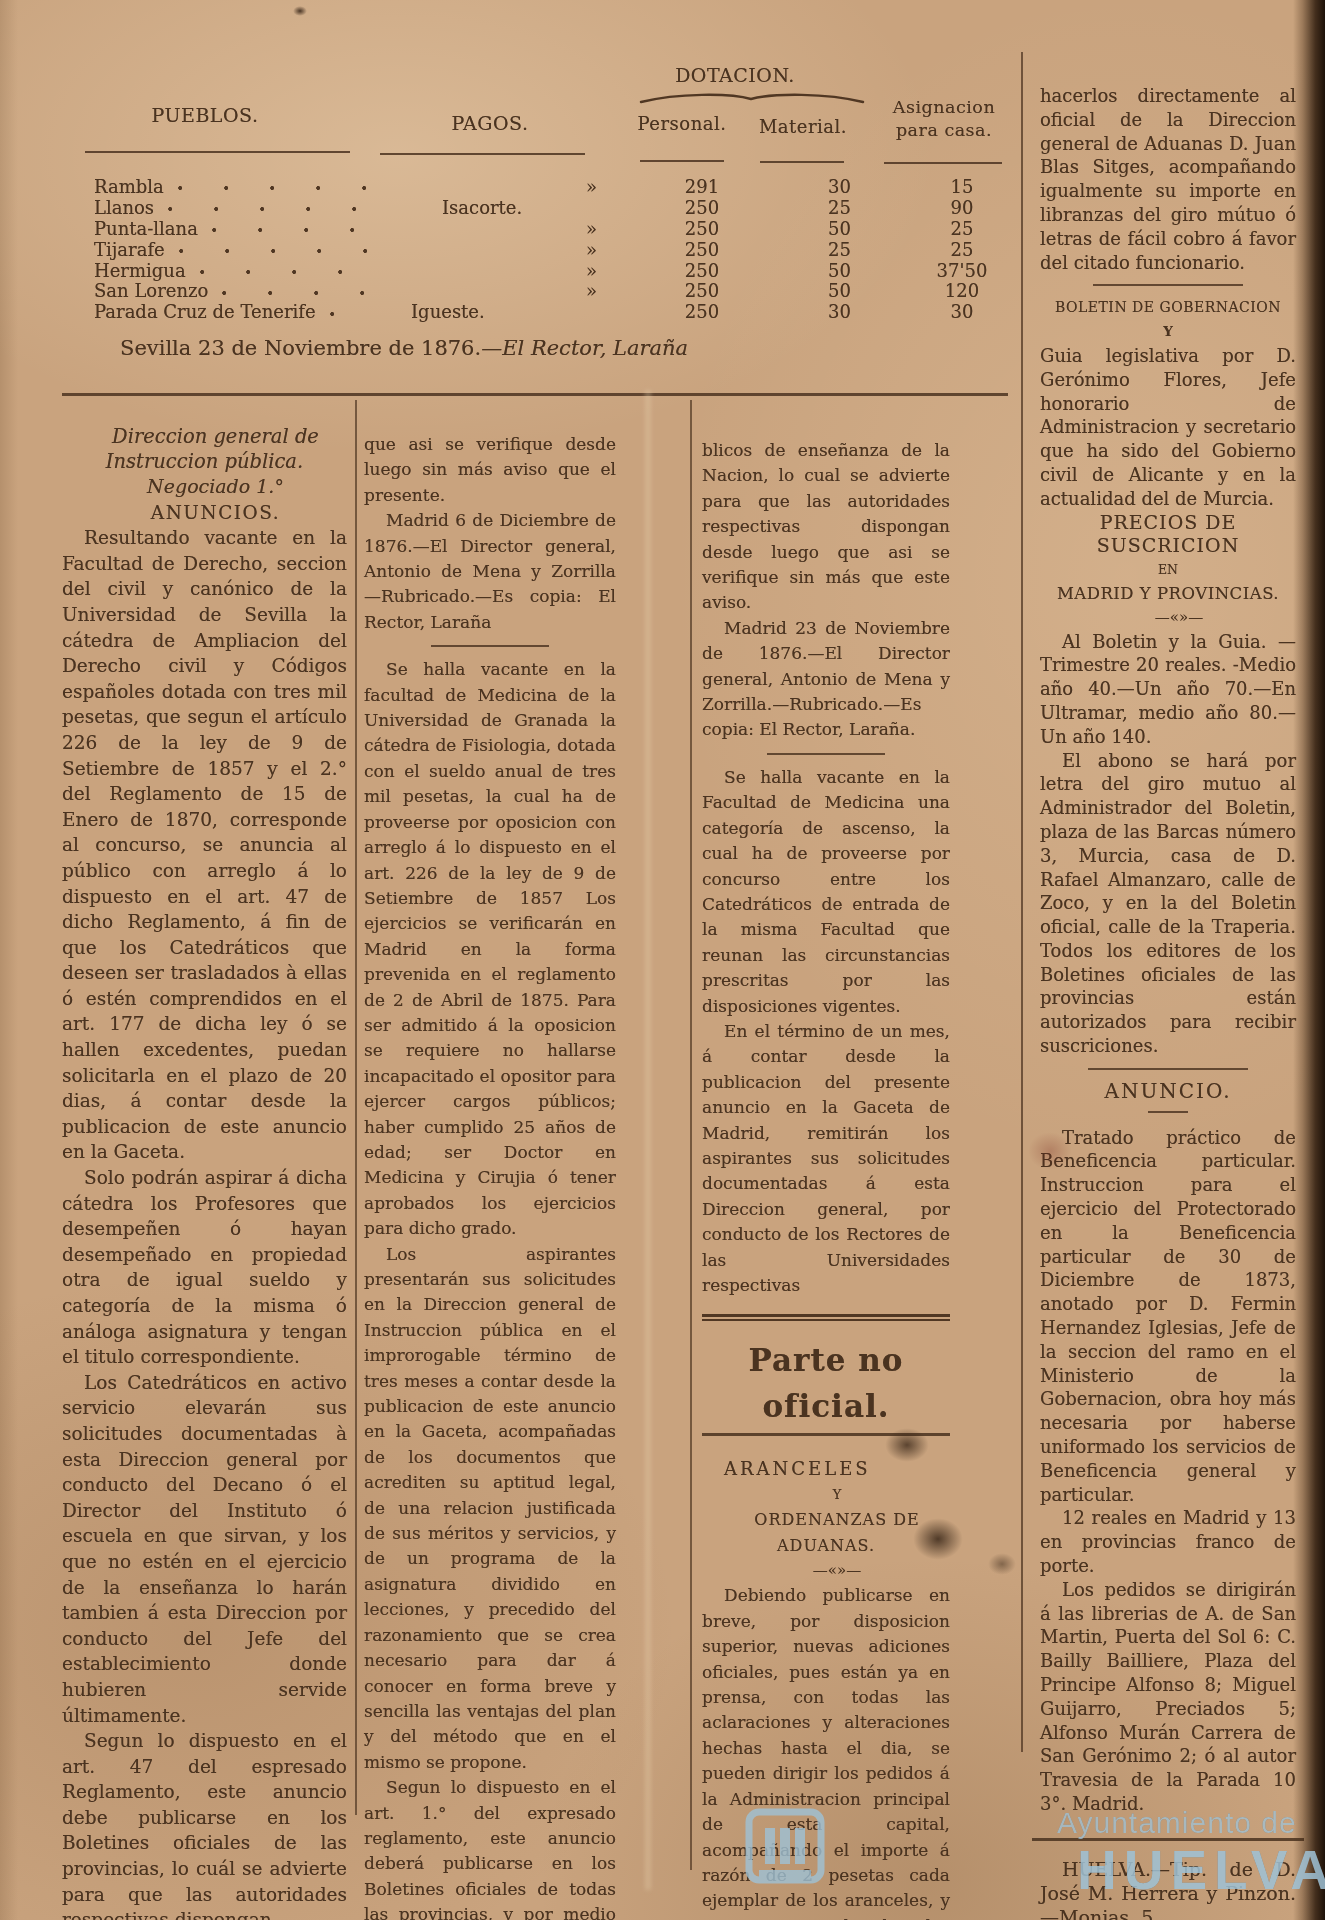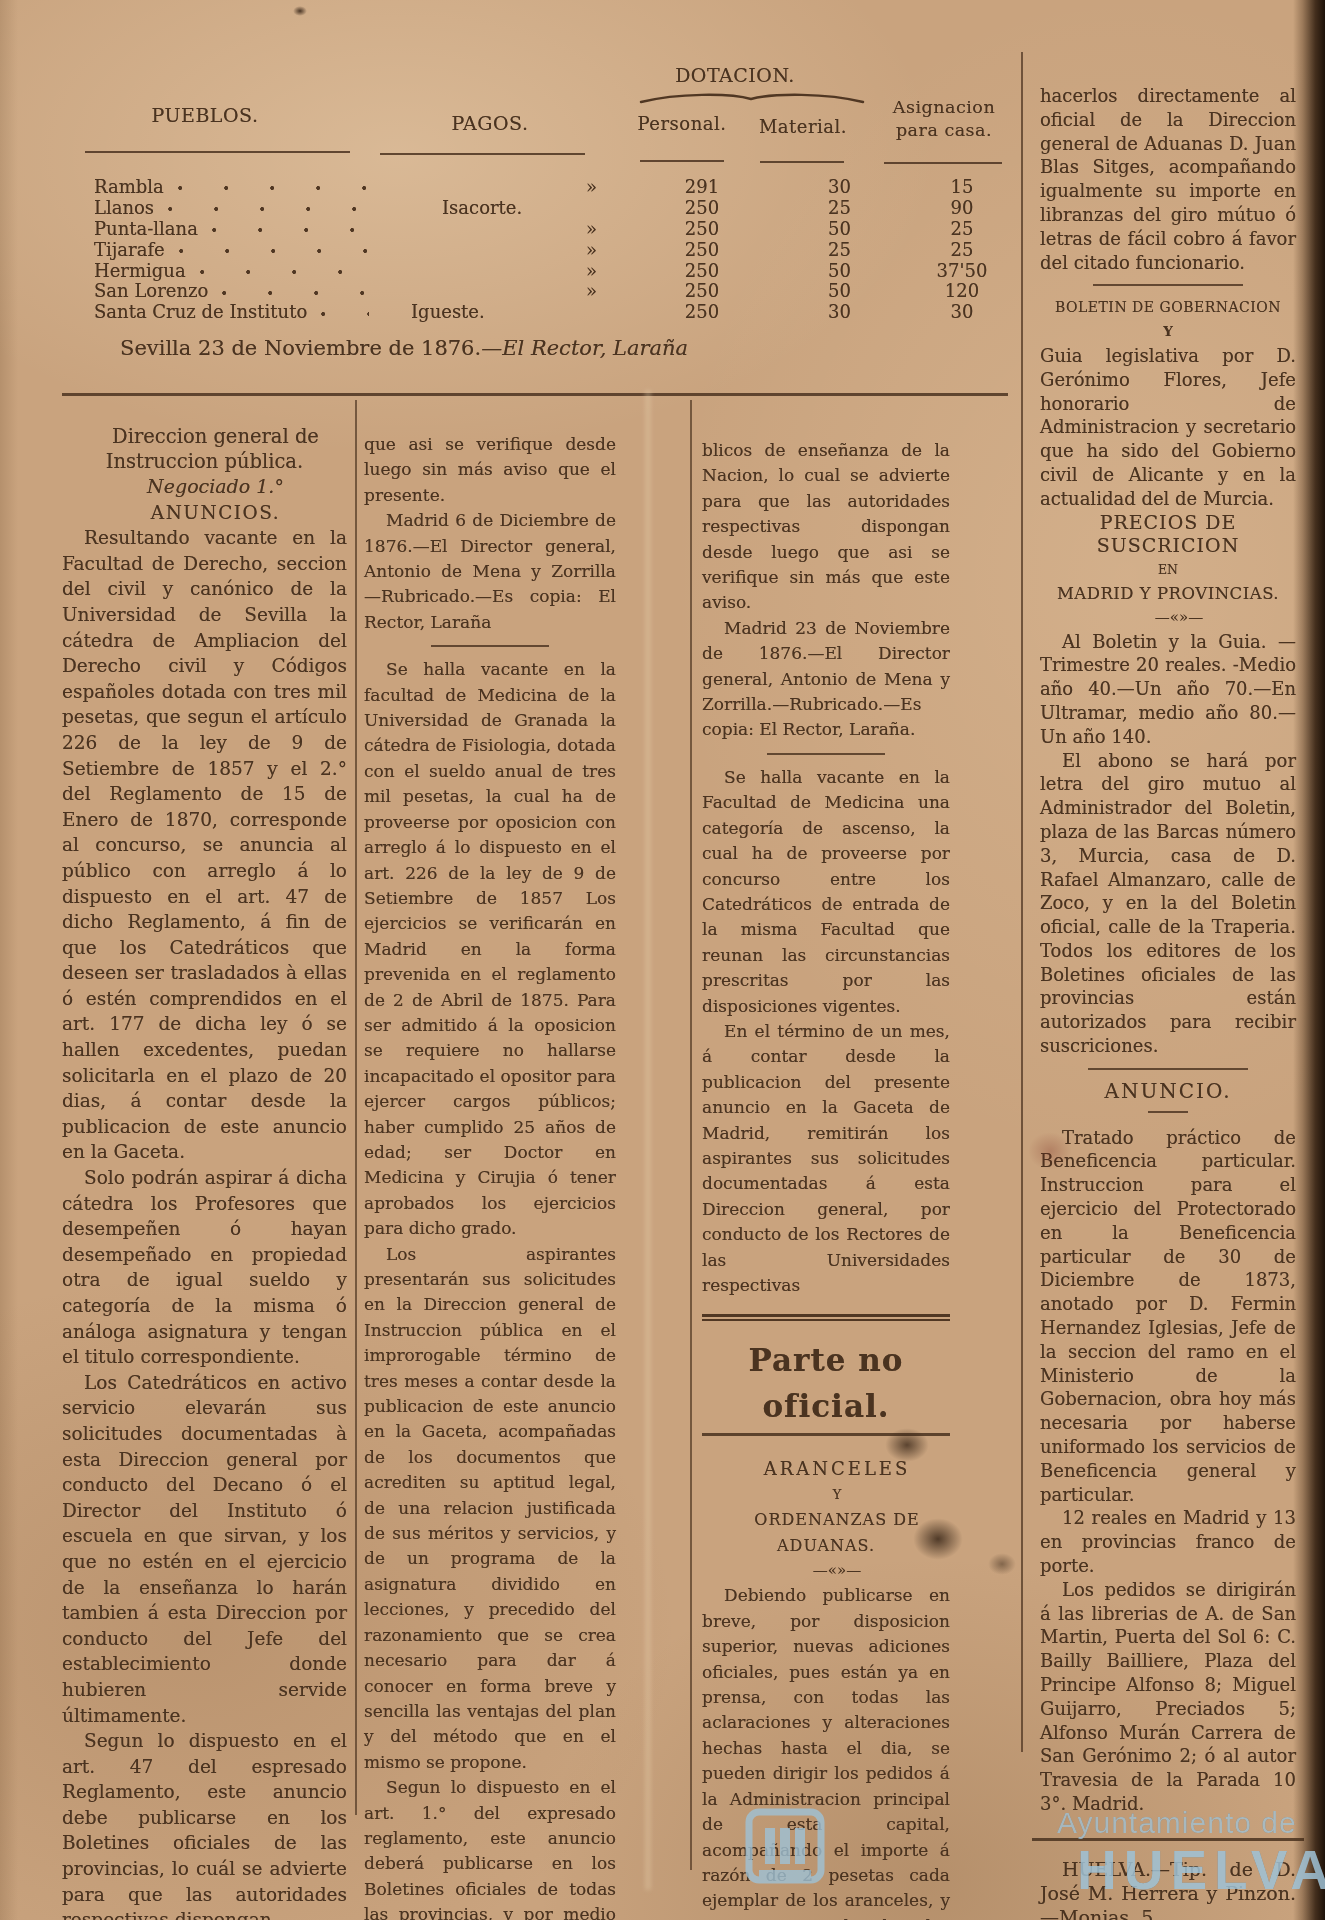--- a/index.html
+++ b/index.html
@@ -39,29 +39,29 @@
   .c-asig{width:140px; text-align:center;}
   .dateline{position:absolute; left:120px; top:336px; font-size:21px; white-space:nowrap;}
   .dateline .sig{font-style:italic;}
   
   .bodycol{position:absolute; text-align:justify;}
   .bodycol p{margin:0; text-indent:22px;}
   .bodycol p.noindent{text-indent:0;}
   #col1{left:62px;  top:424px; width:285px; font-size:18.5px; line-height:25.6px;}
   #col2{left:364px; top:432px; width:252px; font-size:17px;   line-height:25.4px;}
   #col3{left:702px; top:438px; width:248px; font-size:17px;   line-height:25.4px;}
-  .dept{text-align:center; font-size:19.5px; line-height:25px; text-indent:0; margin-bottom:16px;}
+  .dept{font-style:italic; text-align:center; font-size:19.5px; line-height:25px; text-indent:0; margin-bottom:16px;}
   .negociado{font-style:italic; text-align:center; text-indent:0; margin-bottom:14px; font-size:19px;}
   .secthead{text-align:center; text-indent:0; letter-spacing:1.5px; margin-bottom:14px; font-size:18.5px;}
   .srule{width:118px; height:2px; background:#503723; margin:10px auto; opacity:.85;}
   .drule{height:2px; border-top:3px solid #503723; border-bottom:2px solid #503723; margin:16px 0 6px;}
   .parte{font-weight:bold; font-size:31px; line-height:46px; text-align:center; letter-spacing:1px;
          font-family:"DejaVu Serif", serif;margin-top:16px;}
   .parte-rule{height:3px; background:#503723; margin:4px 0 20px; opacity:.9;}
-  .aran1{text-align:center; text-indent:0; letter-spacing:3px; font-size:18px; margin-top:4px;}
+  .aran1{text-align:left; text-indent:0; letter-spacing:3px; font-size:18px; margin-top:4px;}
   .aran-y{text-align:center; text-indent:0; font-size:13px; margin:2px 0;}
   .aran2{text-align:center; text-indent:0; letter-spacing:1px; font-size:16px;}
   .divmark{text-align:center; text-indent:0; font-size:15px; margin:2px 0 8px;}
   
   #sidebar{position:absolute; left:1040px; top:84px; width:256px; font-size:18px; line-height:23.8px; text-align:justify;}
   #sidebar p{margin:0; text-indent:22px;}
   #sidebar p.noindent{text-indent:0;}
   .sb-h1{text-align:center; text-indent:0 !important; font-size:14px; letter-spacing:.5px; margin-top:2px;}
   .sb-y{text-align:center; text-indent:0 !important; font-size:13.5px; font-weight:bold; margin:4px 0 6px;}
   .sb-h2{text-align:center; text-indent:0 !important; font-size:19px; letter-spacing:1px; margin-top:14px;}
@@ -168,21 +168,21 @@
             <span class="nm">San Lorenzo</span>
             <span class="leader"></span>
           </span>
         <span class="c-pagos">»</span>
         <span class="c-personal">250</span>
         <span class="c-material">50</span>
         <span class="c-asig">120</span>
       </div>
       <div class="trow">
         <span class="c-name">
-            <span class="nm">Santa Cruz de Instituto</span>
+            <span class="nm">Parada Cruz de Tenerife</span>
             <span class="leader"></span>
           </span>
         <span class="c-pagos">Igueste.</span>
         <span class="c-personal">250</span>
         <span class="c-material">30</span>
         <span class="c-asig">30</span>
       </div>
     </div>
   </div>
 

